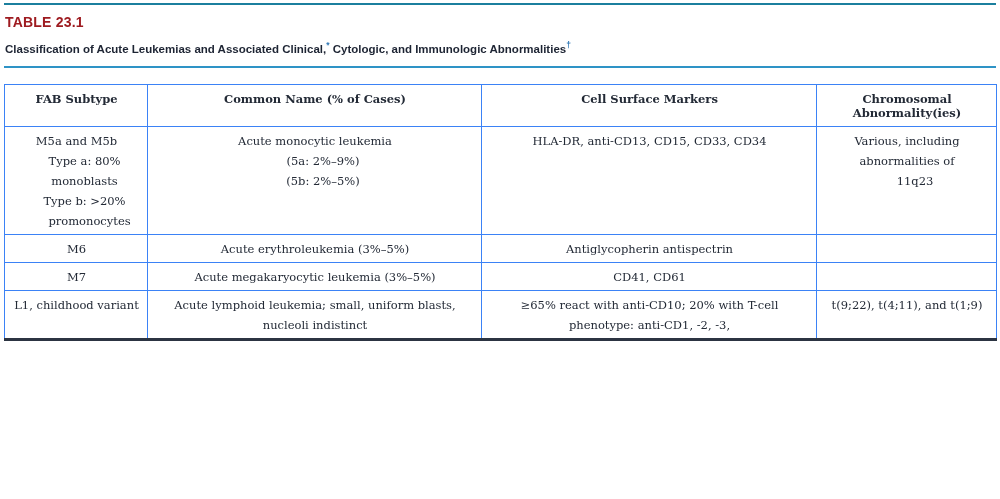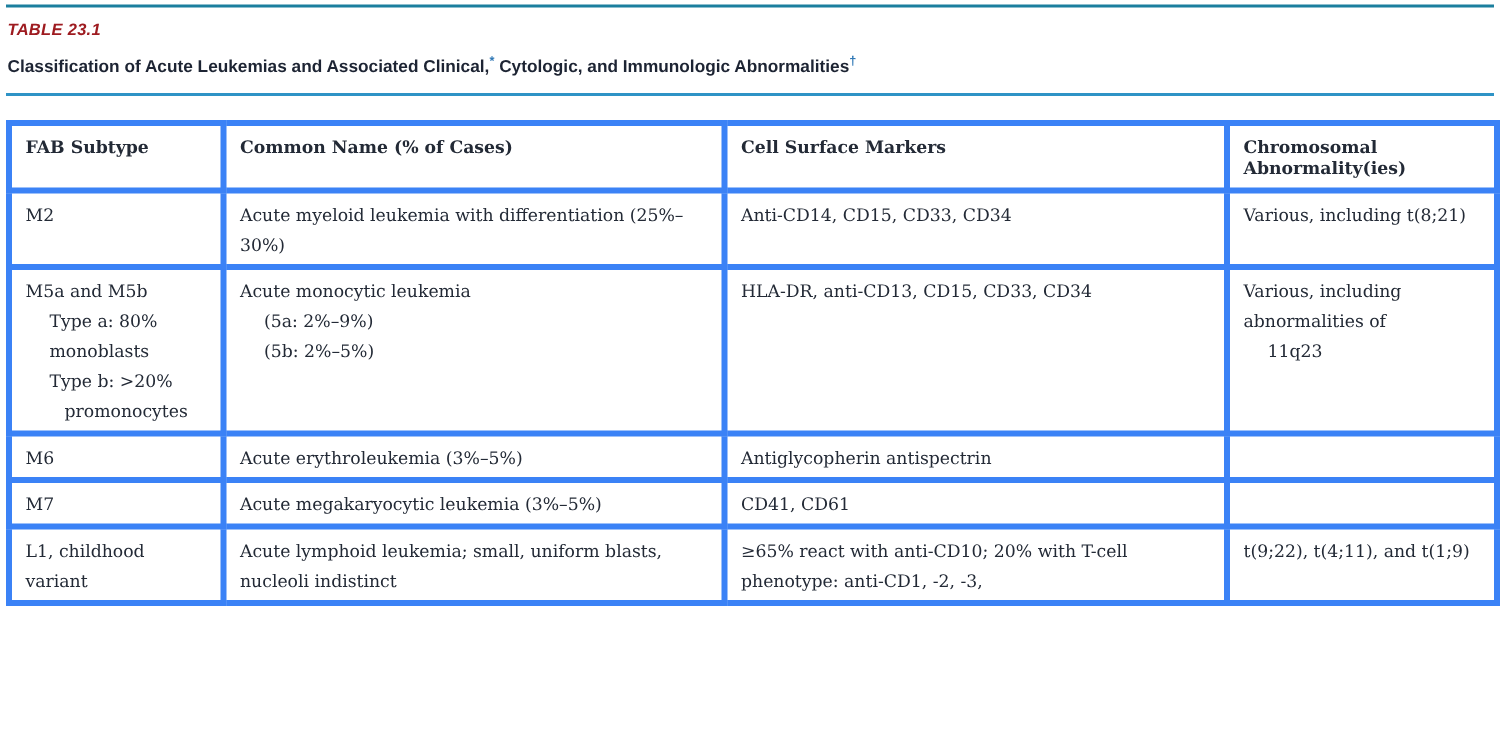--- a/index.html
+++ b/index.html
@@ -6,43 +6,43 @@
   html,body { margin:0; padding:0; background:#ffffff; }
   body {
     width:1000px; height:499px;
     font-family:"Liberation Sans", sans-serif;
     color:#232a36;
     overflow:hidden;
   }
   .page { padding:0 4px; }
   .top-rule { height:2px; background:#1b7f9e; margin-top:3px; }
   .table-label {
-    color:#9e1b20; font-weight:bold; font-size:11px;
-    margin:9px 0 0 1px; letter-spacing:.2px;font-style:italic;
+    color:#9e1b20; font-weight:bold; font-size:14px;
+    margin:9px 0 0 1px; letter-spacing:.2px;
   }
   .doc-title {
     color:#1d2433; font-weight:bold; font-size:11.5px;
     margin:13px 0 0 1px;
   }
   .fn-mark {
     color:#2e77b5; font-size:8.5px; vertical-align:super; line-height:0;
     text-decoration:none; cursor:pointer;
   }
   .title-rule { height:2px; background:#2e93c6; margin-top:11px; }
   table.leukemia {
     border-collapse:collapse; table-layout:fixed;
     width:992px; margin-top:16px;
     font-family:"DejaVu Serif", serif;
     font-size:11.5px; color:#232a36;
     border-top:1px solid #4a4a4a;
     border-bottom:3px solid #2c3442;
   }
   .leukemia th, .leukemia td {
-    border:4px solid #3b82f6;
-    text-align:left; vertical-align:top;
+    border:1px solid #3b82f6;
+    text-align:center; vertical-align:top;
     padding:4px 8px 3px 9px;
   }
   .leukemia th {
     font-weight:bold; padding-top:7px; padding-bottom:6px;
   }
   .line { line-height:20px; }
   .ind1 { padding-left:16px; }
   .ind2 { padding-left:26px; }
 </style>
 </head>
@@ -68,34 +68,20 @@
     </colgroup>
     <thead>
       <tr>
         <th>FAB Subtype</th>
         <th>Common Name (% of Cases)</th>
         <th>Cell Surface Markers</th>
         <th>Chromosomal Abnormality(ies)</th>
       </tr>
     </thead>
     <tbody id="table-body">
-        <tr>
-          <td>
-            <div class="line">M2</div>
-          </td>
-          <td>
-            <div class="line">Acute myeloid leukemia with differentiation (25%–30%)</div>
-          </td>
-          <td>
-            <div class="line">Anti-CD14, CD15, CD33, CD34</div>
-          </td>
-          <td>
-            <div class="line">Various, including t(8;21)</div>
-          </td>
-        </tr>
         <tr>
           <td>
             <div class="line">M5a and M5b</div>
             <div class="line ind1">Type a: 80% monoblasts</div>
             <div class="line ind1">Type b: &gt;20%</div>
             <div class="line ind2">promonocytes</div>
           </td>
           <td>
             <div class="line">Acute monocytic leukemia</div>
             <div class="line ind1">(5a: 2%–9%)</div>

